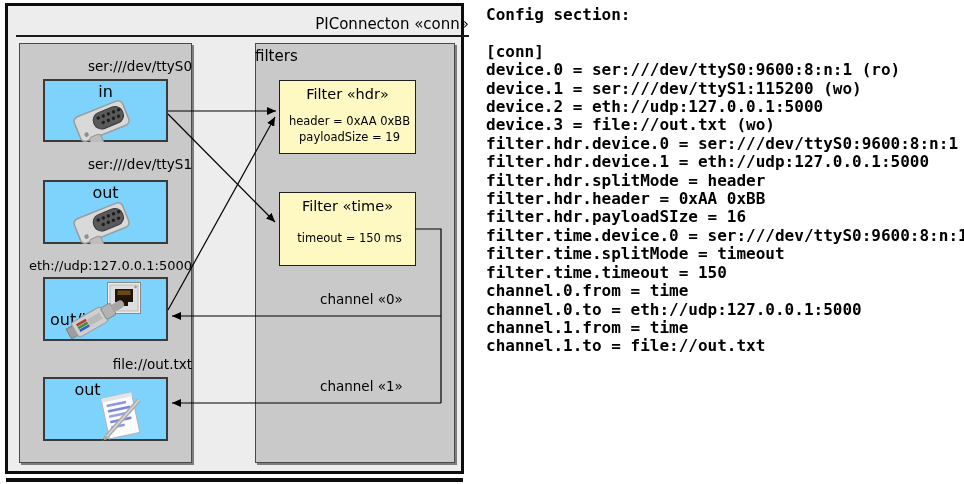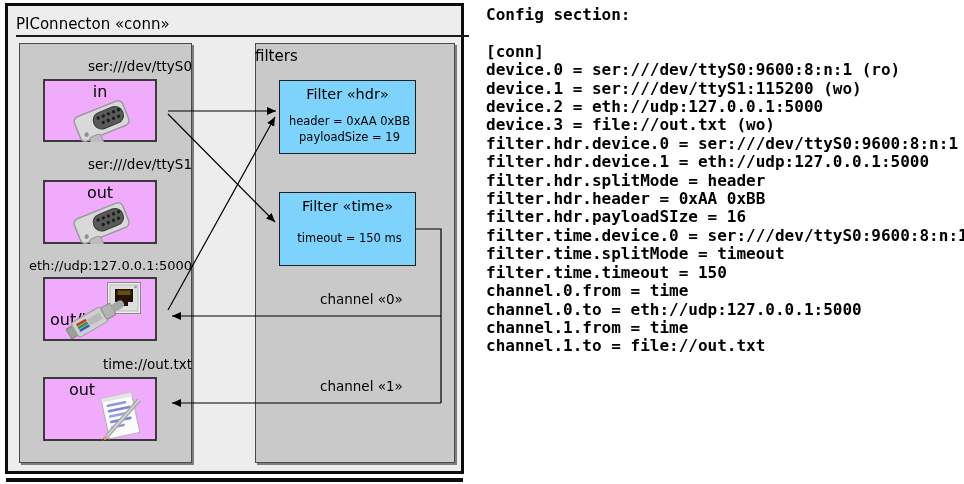--- a/index.html
+++ b/index.html
@@ -5,44 +5,44 @@
   * { margin:0; padding:0; box-sizing:border-box; }
   html,body { background:#ffffff; }
   body { font-family:"DejaVu Sans","Liberation Sans",sans-serif; color:#000; }
   #page { position:relative; width:964px; height:484px; background:#fff; overflow:hidden; }
 
   
   .frame { position:absolute; left:5px; top:3px; width:459px; height:471px;
            background:#ededed; border:3px solid #0d0d0d; }
   .bottom-bar { position:absolute; left:6px; top:478px; width:457px; height:4px; background:#0d0d0d; }
   .title-bar { position:absolute; left:8px; top:6px; width:453px; height:25px;
-               border-bottom:2px solid #1a1a1a; text-align:left;
+               border-bottom:2px solid #1a1a1a; text-align:right;
                font-size:15px; line-height:25px; }
 
   
   .panel { position:absolute; background:#c9c9c9; border:1px solid #4a4a4a;
            box-shadow:2px 2px 0 #7e7e7e; }
   .panel-devices { left:19px; top:43px; width:173px; height:420px; }
   .panel-filters { left:255px; top:43px; width:200px; height:420px; }
   .filters-title { position:absolute; left:255px; top:47px; width:200px;
                    font-size:15px; }
 
   
   .dev-label { position:absolute; left:19px; width:173px; height:16px;
                text-align:right; font-size:13.5px; }
   .dev-label.small { font-size:13px; }
-  .dev-box { position:absolute; left:43px; width:114px; background:#f0abfc;
+  .dev-box { position:absolute; left:43px; width:125px; background:#7dd3fc;
              border:2px solid #3a3a3a; }
   .mode { position:absolute; top:1px; left:0; right:0; text-align:center; font-size:16px; }
   .mode-left { position:absolute; top:0; left:5px; font-size:16px;margin-top:31px; }
   .icon { position:absolute; }
 
   
   .filter-box { position:absolute; left:279px; width:137px; height:74px;
-                background:#7dd3fc; border:1.5px solid #1f1f1f; }
+                background:#fef9c3; border:1.5px solid #1f1f1f; }
   .filter-title { position:absolute; top:5px; left:0; right:0; text-align:center; font-size:14.5px; }
   .filter-props { position:absolute; left:8px; right:4px; font-size:11.5px; line-height:15.5px;text-align:center; }
 
   .channel-label { position:absolute; left:320px; width:97px; text-align:left; font-size:13.5px; }
 
   
   .config { position:absolute; left:486px; top:6px; white-space:pre;
             font-family:"DejaVu Sans Mono","Liberation Mono",monospace;
             font-size:16px; line-height:18.4px; font-weight:bold; }
 
@@ -126,21 +126,21 @@
         <rect x="13" y="16.5" width="11" height="2.6" fill="#c23a2a"></rect>
         <rect x="13" y="19.7" width="11" height="2.6" fill="#2d9a3e"></rect>
         <rect x="13" y="22.9" width="11" height="2.6" fill="#3b59c4"></rect>
         <rect x="25" y="18" width="14" height="7" fill="#b9b9b9"></rect>
         <rect x="42" y="15" width="11" height="13" rx="2" fill="#b3b3b3" stroke="#8a8a8a"></rect>
         <rect x="52" y="17.5" width="13" height="8" rx="4" fill="#a6a6a6"></rect>
       </g>
     </svg>
   </div>
 
-  <div class="dev-label" style="top:356px">time://out.txt</div>
+  <div class="dev-label" style="top:356px">file://out.txt</div>
   <div class="dev-box" style="top:377px;height:64px">
     <div class="mode" style="left:0;right:36px">out</div>
     <svg class="icon" style="left:46px;top:11px" width="60" height="52" viewBox="0 0 60 52">
       <g transform="rotate(-12 30 26)">
         <rect x="14" y="5" width="31" height="41" fill="#fcfcfc" stroke="#b2b2b2"></rect>
         <rect x="14" y="5" width="31" height="4" fill="#e4e4e4"></rect>
         <rect x="18" y="12" width="20" height="2.6" rx="1.2" fill="#8d98e0"></rect>
         <rect x="18" y="17.5" width="23" height="2.6" rx="1.2" fill="#7b86d8"></rect>
         <rect x="18" y="23" width="18" height="2.6" rx="1.2" fill="#98a0e2"></rect>
         <rect x="18" y="28.5" width="22" height="2.6" rx="1.2" fill="#7b86d8"></rect>

